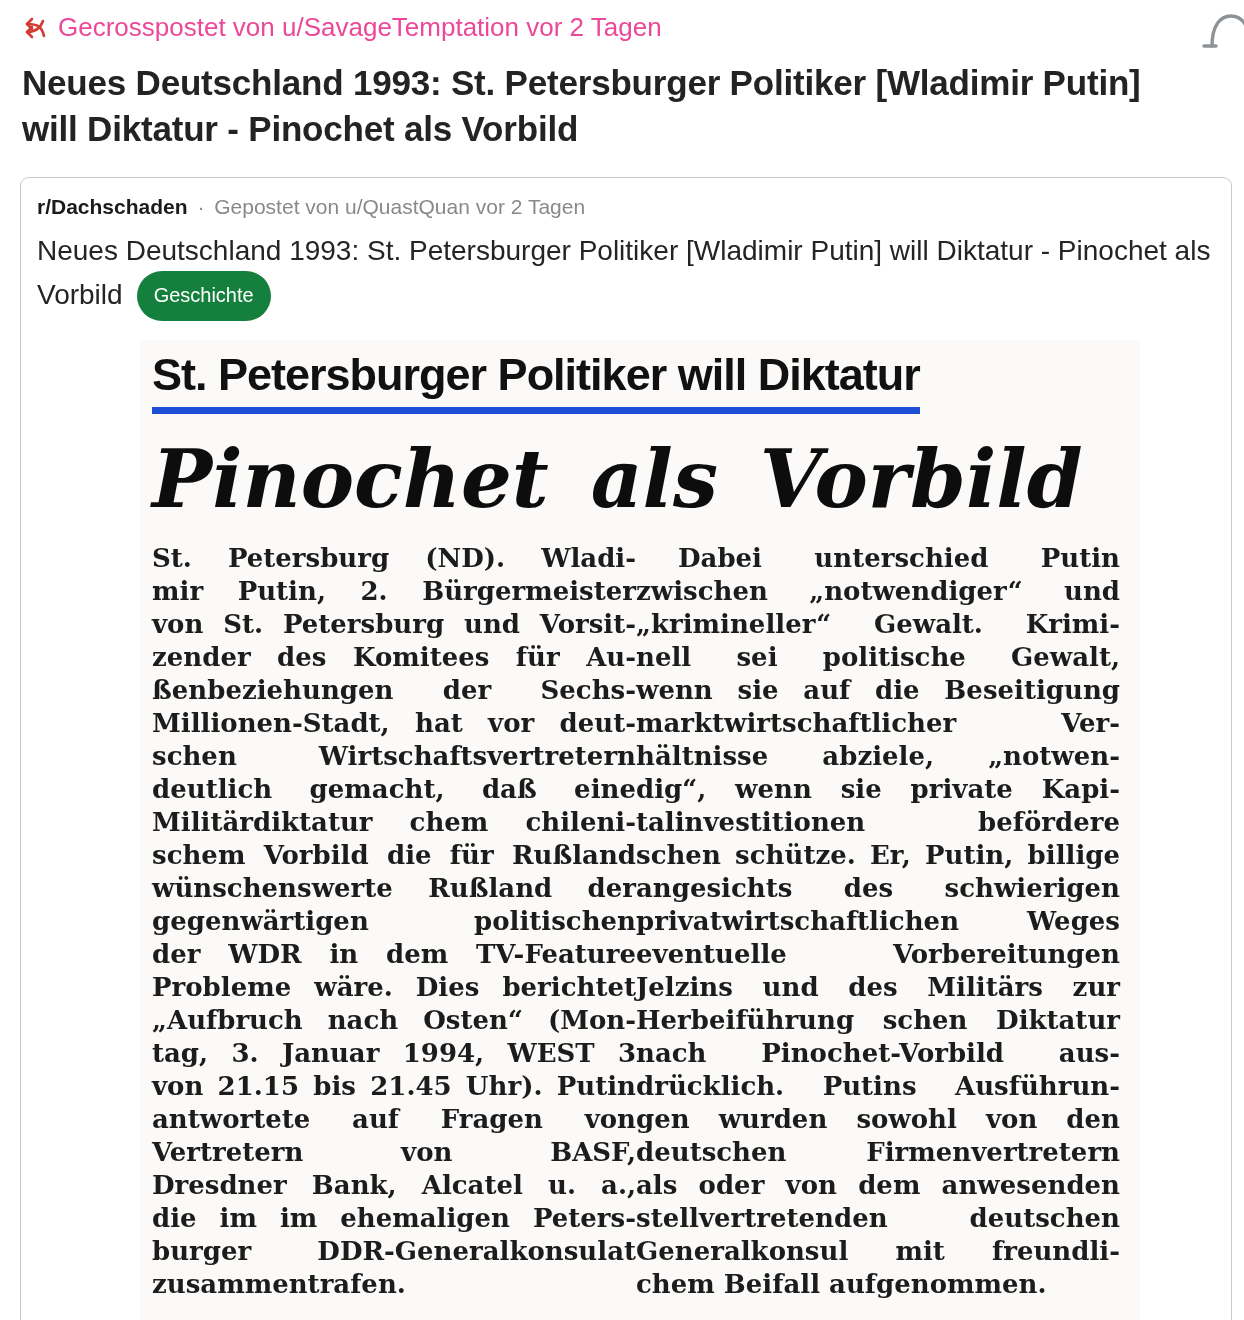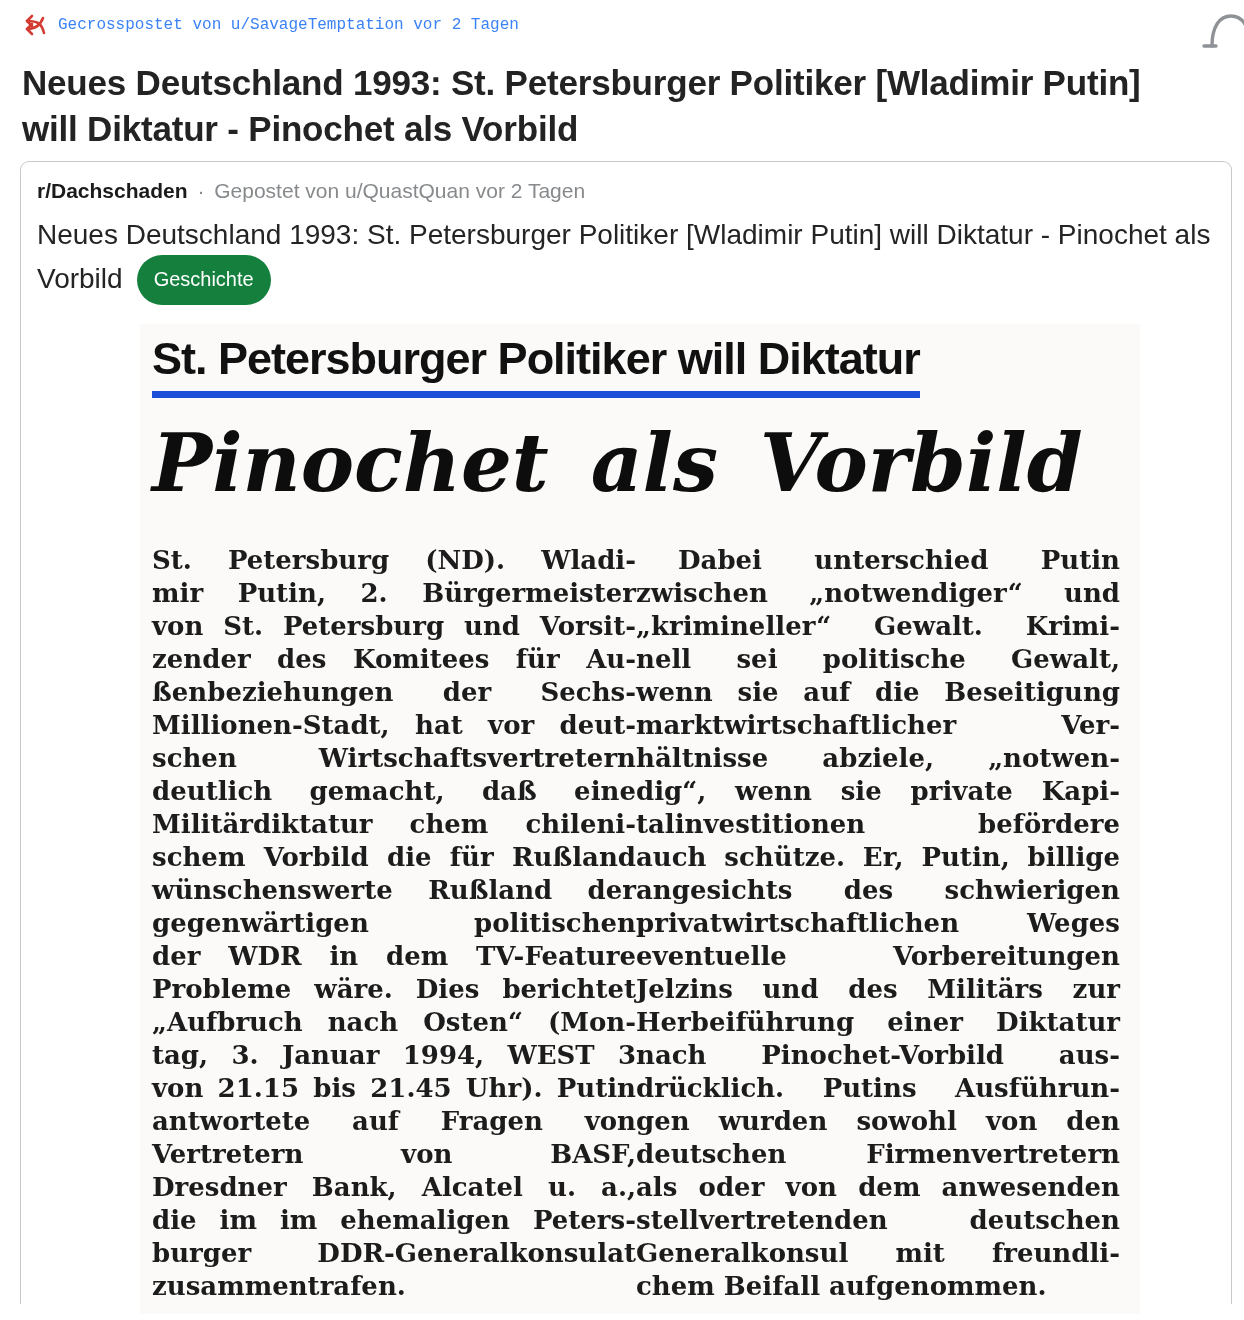--- a/index.html
+++ b/index.html
@@ -2,51 +2,51 @@
 <html><head>
 <meta charset="utf-8">
 <style>
   * { margin: 0; padding: 0; box-sizing: border-box; }
   html, body { width: 1244px; height: 1320px; background: #ffffff; overflow: hidden;
     font-family: "Liberation Sans", sans-serif; }
 
   
   .xpost-bar { position: absolute; left: 24px; top: 12px; display: flex; align-items: center; gap: 8px; }
   .xpost-icon { width: 26px; height: 26px; flex: 0 0 auto; }
-  .xpost-text { color: #3b82f6; font-size: 16px; font-family: Liberation Mono, monospace; }
+  .xpost-text { color: #ec4899; font-size: 26px; }
 
   .bell-wrap { position: absolute; right: -10px; top: 8px; width: 56px; height: 42px; overflow: hidden; }
 
   
   .post-title { position: absolute; left: 22px; top: 60px; width: 1175px;
     font-size: 35px; line-height: 46px; font-weight: 700; color: #232323; letter-spacing: -0.2px; }
 
   
-  .xpost-card { position: absolute; left: 20px; top: 161px; width: 1212px; height: 1143px;
+  .xpost-card { position: absolute; left: 20px; top: 177px; width: 1212px; height: 1143px;
     border: 1px solid #c9c9c9; border-bottom: none; border-radius: 9px 9px 0 0;
     padding: 15px 16px; background: #ffffff; }
   .card-header { font-size: 21px; line-height: 27px; }
   .card-subreddit { font-weight: 700; color: #1b1b1b; }
   .card-sep { color: #878a8c; margin: 0 4px; }
   .card-meta { color: #878a8c; }
   .card-title { margin-top: 11px; width: 1180px; font-size: 28px; line-height: 40px;
     font-weight: 500; color: #242424; }
   .flair-badge { display: inline-block; margin-left: 14px; padding: 4px 17px 6px;
     border-radius: 999px; font-size: 20px; font-weight: 500; vertical-align: 2px; }
 
   
   .newspaper { margin-top: 19px; margin-left: 103px; width: 1000px; height: 990px;
     background: #fbfaf8; padding: 9px 0 0 12px; cursor: pointer; }
   .news-kicker { display: inline-block; font-family: "Liberation Sans", sans-serif;
     font-weight: 700; font-size: 45px; letter-spacing: -1px; color: #111;
     padding-bottom: 6px; border-bottom: 7px solid #1d4ed8; }
   .news-headline { margin-top: 17px; font-family: "DejaVu Serif", serif;
     font-style: italic; font-weight: 700; font-size: 80px; line-height: 96px;
     color: #0d0d0d; word-spacing: 14px; letter-spacing: 0px; white-space: nowrap; }
-  .news-columns { display: flex; gap: 0; margin-top: 33px;
+  .news-columns { display: flex; gap: 0; margin-top: 15px;
     font-family: "DejaVu Serif", serif; font-weight: 700; font-size: 26px;
     line-height: 33px; color: #1c1c1c; }
   .news-col { width: 484px; }
   .news-line { text-align: justify; text-align-last: justify; white-space: normal; }
   .news-line.last { text-align-last: left; }
   .news-col.indent-first .news-line:first-child { text-indent: 42px; }
 </style>
 </head>
 <body>
 
@@ -117,26 +117,26 @@
       <div class="news-col indent-first">
           <div class="news-line">Dabei unterschied Putin</div>
           <div class="news-line">zwischen „notwendiger“ und</div>
           <div class="news-line">„krimineller“ Gewalt. Krimi-</div>
           <div class="news-line">nell sei politische Gewalt,</div>
           <div class="news-line">wenn sie auf die Beseitigung</div>
           <div class="news-line">marktwirtschaftlicher Ver-</div>
           <div class="news-line">hältnisse abziele, „notwen-</div>
           <div class="news-line">dig“, wenn sie private Kapi-</div>
           <div class="news-line">talinvestitionen befördere</div>
-          <div class="news-line">auch schütze. Er, Putin, billige</div>
+          <div class="news-line">schen schütze. Er, Putin, billige</div>
           <div class="news-line">angesichts des schwierigen</div>
           <div class="news-line">privatwirtschaftlichen Weges</div>
           <div class="news-line">eventuelle Vorbereitungen</div>
           <div class="news-line">Jelzins und des Militärs zur</div>
-          <div class="news-line">Herbeiführung einer Diktatur</div>
+          <div class="news-line">Herbeiführung schen Diktatur</div>
           <div class="news-line">nach Pinochet-Vorbild aus-</div>
           <div class="news-line">drücklich. Putins Ausführun-</div>
           <div class="news-line">gen wurden sowohl von den</div>
           <div class="news-line">deutschen Firmenvertretern</div>
           <div class="news-line">als oder von dem anwesenden</div>
           <div class="news-line">stellvertretenden deutschen</div>
           <div class="news-line">Generalkonsul mit freundli-</div>
           <div class="news-line last">chem Beifall aufgenommen.</div>
         </div>
     </div>

